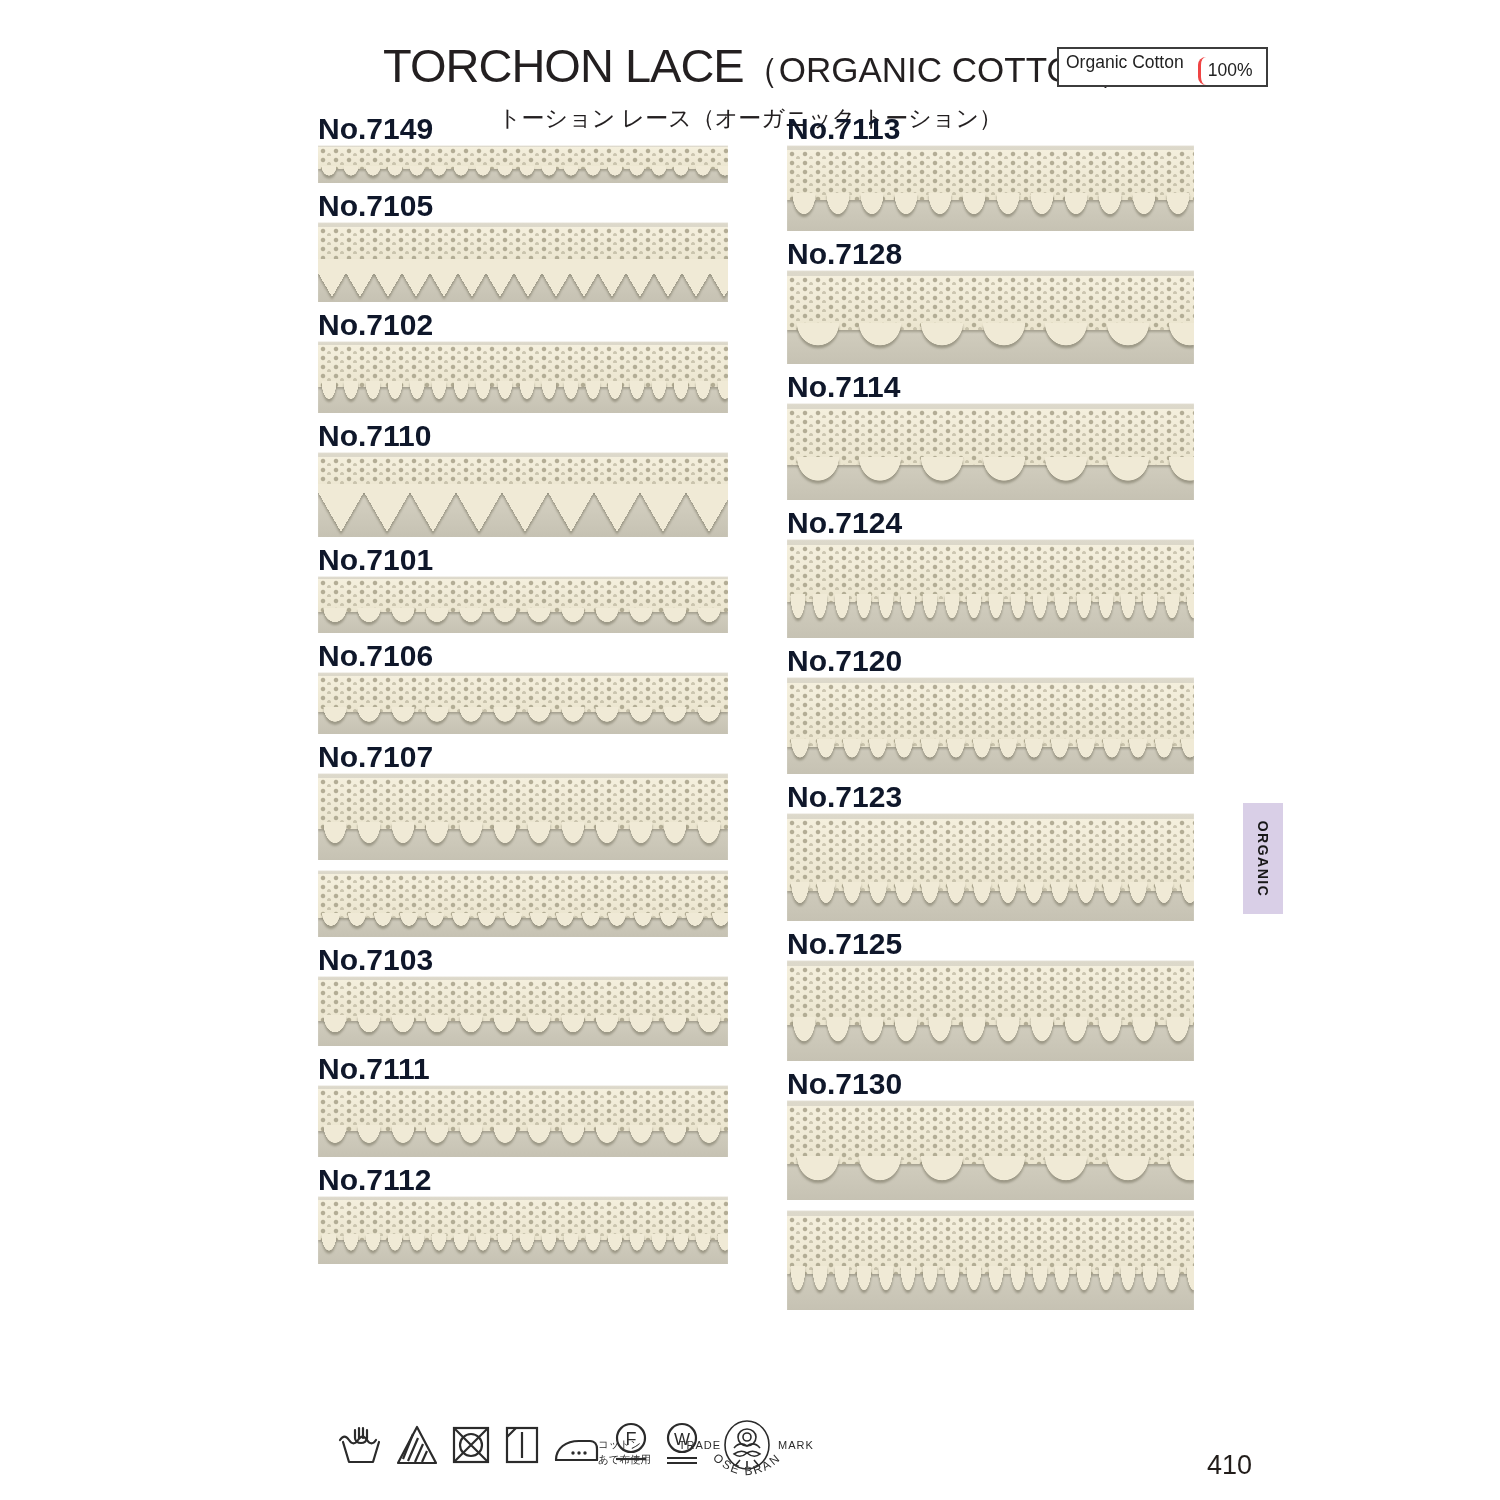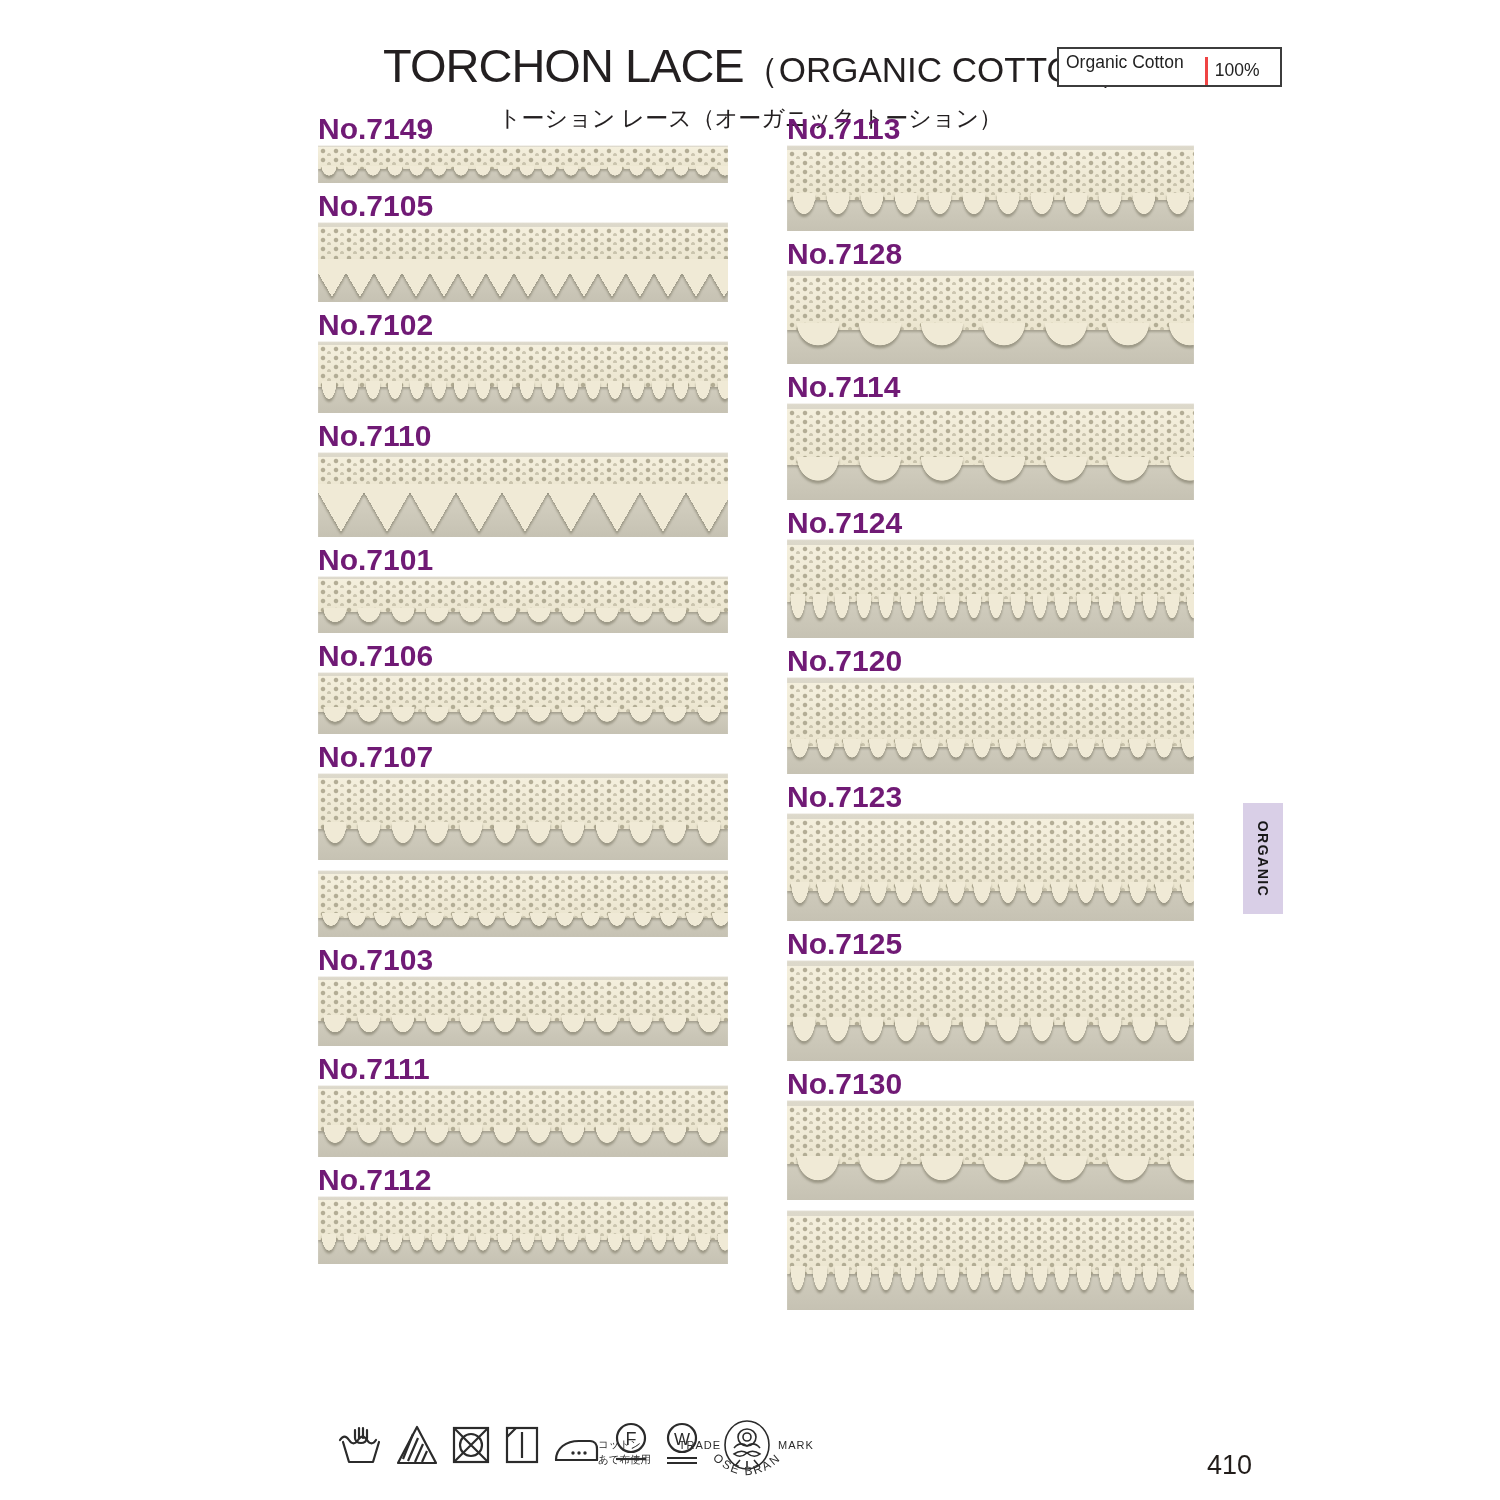--- a/index.html
+++ b/index.html
@@ -7,28 +7,28 @@
         font-family:"Liberation Sans",sans-serif;color:#221d1a;overflow:hidden;}
 
   
   .header{position:absolute;top:38px;left:0;width:100%;text-align:center;white-space:nowrap;}
   .title-en{font-size:47px;letter-spacing:-1px;color:#231f20;margin-left:17px;}
   .title-paren{font-size:35px;letter-spacing:0;color:#231f20;}
   .subtitle{margin-top:9px;font-size:23px;color:#231f20;}
 
   .badge{position:absolute;left:1057px;top:47px;display:flex;align-items:stretch;
          border:2px solid #3c3c3c;font-size:17.5px;color:#222;background:#fff;}
-  .badge .cell{padding:3px 21px 4px 7px;white-space:nowrap;}
+  .badge .cell{padding:3px 14px 4px 7px;white-space:nowrap;border-radius:8px;}
   .badge .cell+.cell{border-left:3px solid #ef4444;margin-top:8px;}
 
   
   .col{position:absolute;top:116px;}
   .col-left{left:318px;width:410px;}
   .col-right{left:787px;width:407px;}
-  .item-label{font-weight:bold;font-size:30px;line-height:26px;margin-bottom:3px;color:#701a75;}
+  .item-label{font-weight:bold;font-size:30px;line-height:26px;margin-bottom:3px;color:#0f172a;}
   .lace{position:relative;width:100%;margin-bottom:10px;overflow:hidden;
         background:linear-gradient(180deg,#ddd9cb 0%,#d3cfc0 55%,#c6c2b3 100%);
         box-shadow:inset 0 1px 1px rgba(255,255,255,.7);}
   .lace::before{content:"";position:absolute;left:0;right:0;top:6%;height:58%;
         background:
           radial-gradient(circle at 5px 4px, rgba(172,166,142,.9) 1.8px, rgba(172,166,142,0) 2.7px) 0 0/13px 9px,
           radial-gradient(circle at 11px 8px, rgba(172,166,142,.55) 1.5px, rgba(172,166,142,0) 2.3px) 0 0/13px 9px,
           linear-gradient(180deg,#f4efdd,#ebe5cf);
         box-shadow:0 2px 2px rgba(115,110,90,.45);}
   .lace::after{content:"";position:absolute;left:0;right:0;top:56%;height:38%;

